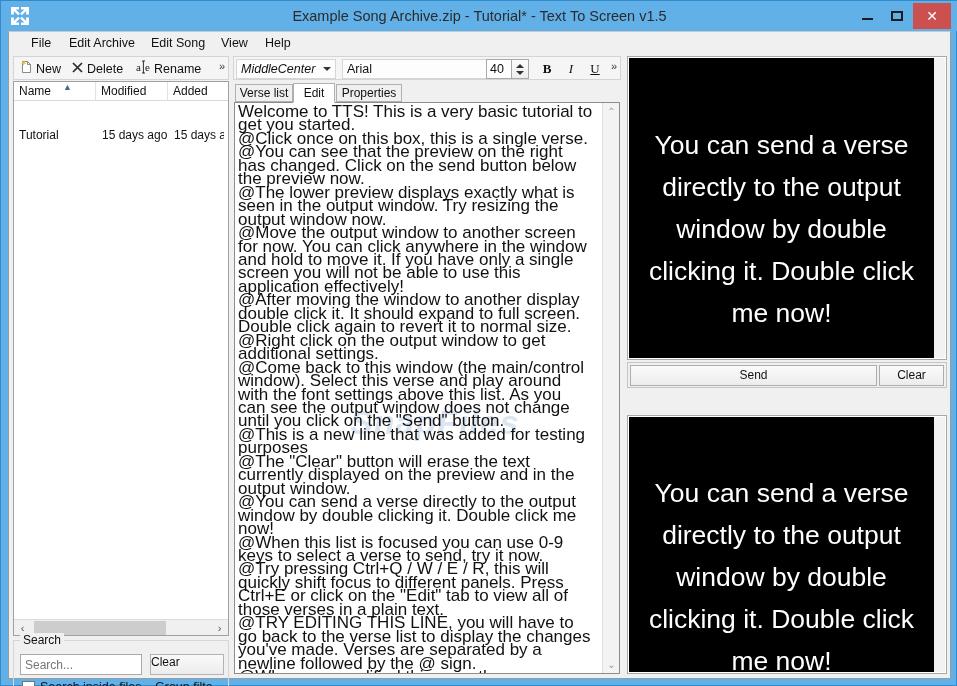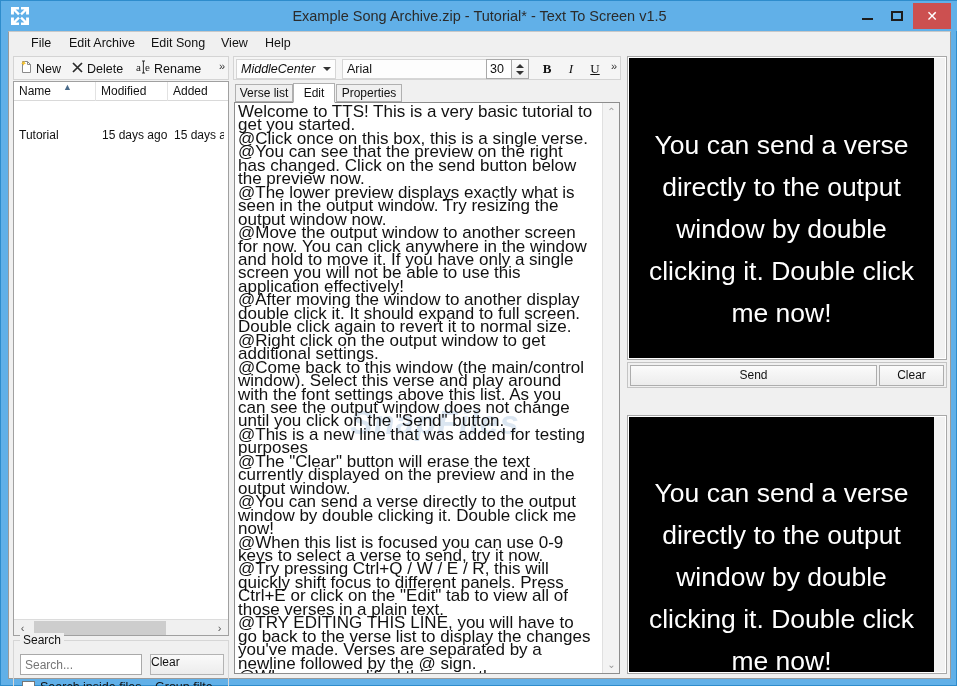--- a/index.html
+++ b/index.html
@@ -600,21 +600,21 @@
 
       <div id="font-toolbar">
         <div class="combo" id="combo-align">
           <span>MiddleCenter</span>
           <span class="combo-arrow"></span>
         </div>
         <div class="combo" id="combo-font">
           <span>Arial</span>
           <span class="combo-arrow"></span>
         </div>
-        <div id="size-box">30</div>
+        <div id="size-box">40</div>
         <div id="size-spin">
           <span class="spin-up"></span>
           <span class="spin-dn"></span>
         </div>
         <div class="style-btn" id="btn-bold">B</div>
         <div class="style-btn" id="btn-italic">I</div>
         <div class="style-btn" id="btn-underline">U</div>
         <div id="font-overflow">»</div>
       </div>
 

